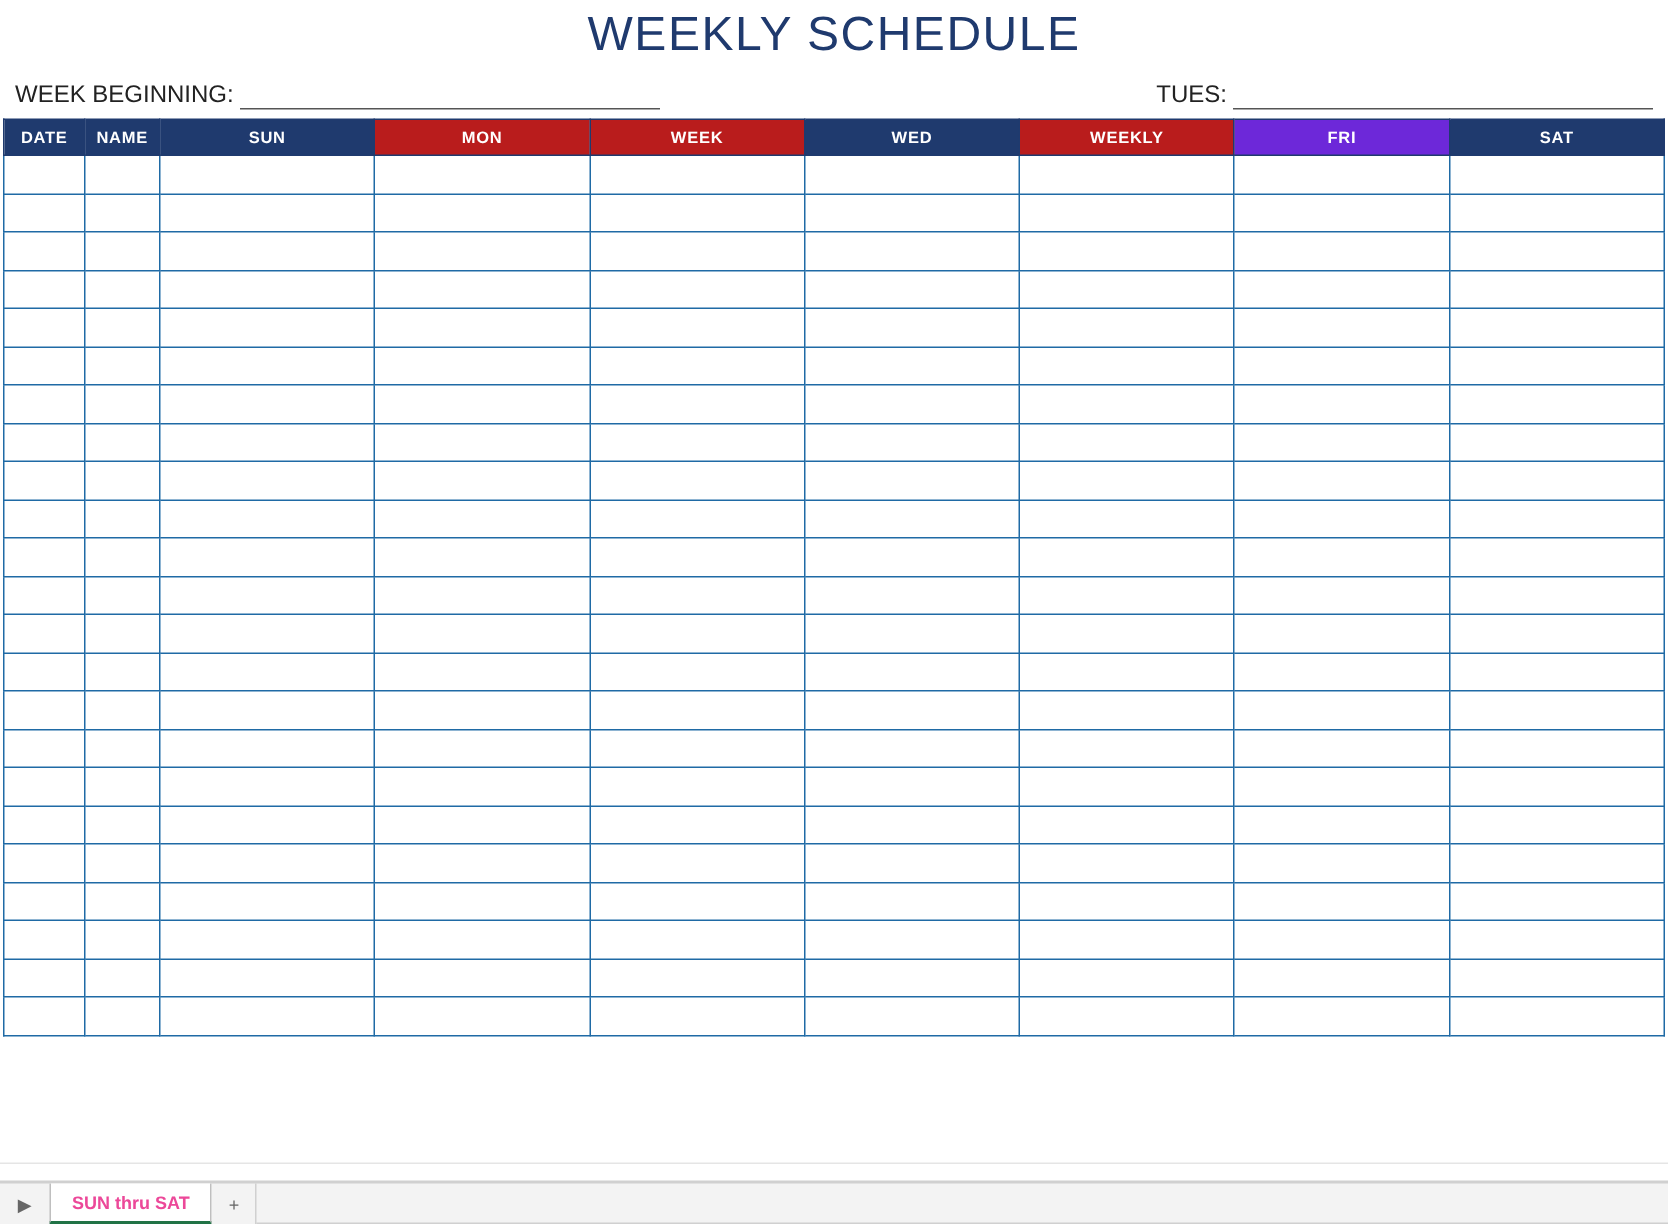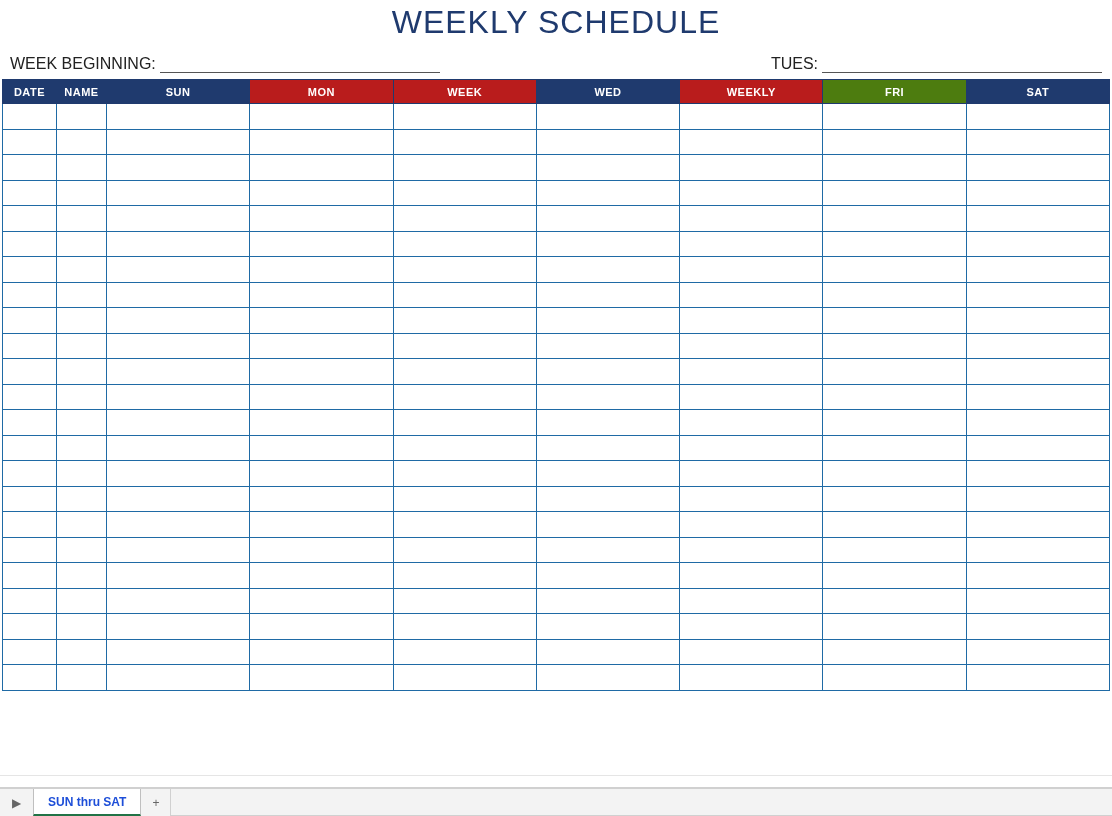--- a/index.html
+++ b/index.html
@@ -75,21 +75,21 @@
     border: 1px solid #1f6aa5;
     height: 25.5px;
   }
 
   .col-date  { width: 54px; }
   .col-hours { width: 50px; }
   .col-day   { width: auto; }
 
   .th-dark  { background: #1f3a6e; }
   .th-mid   { background: #b91c1c; }
-  .th-light { background: #4d7c0f; }
+  .th-light { background: #6d28d9; }
 
   
   .tabbar {
     position: absolute;
     left: 0;
     right: 0;
     bottom: 0;
     height: 28px;
     background: #f3f3f3;
     border-top: 1px solid #d0d0d0;
@@ -107,21 +107,21 @@
     cursor: pointer;
   }
   .tabbar .tab {
     background: #ffffff;
     border: 1px solid #bfbfbf;
     border-top: none;
     border-bottom: 2px solid #217346;
     padding: 0 14px;
     display: flex;
     align-items: center;
-    color: #1d4ed8;
+    color: #ec4899;
     font-weight: 600;
     cursor: pointer;
     margin-left: -1px;
   }
   .tabbar .addbtn {
     width: 30px;
     display: flex;
     align-items: center;
     justify-content: center;
     color: #666;

